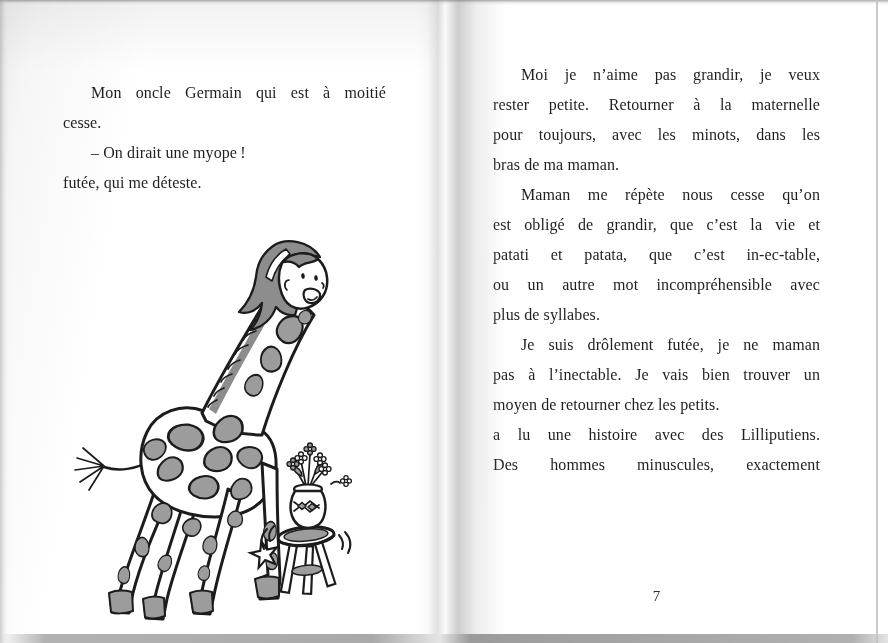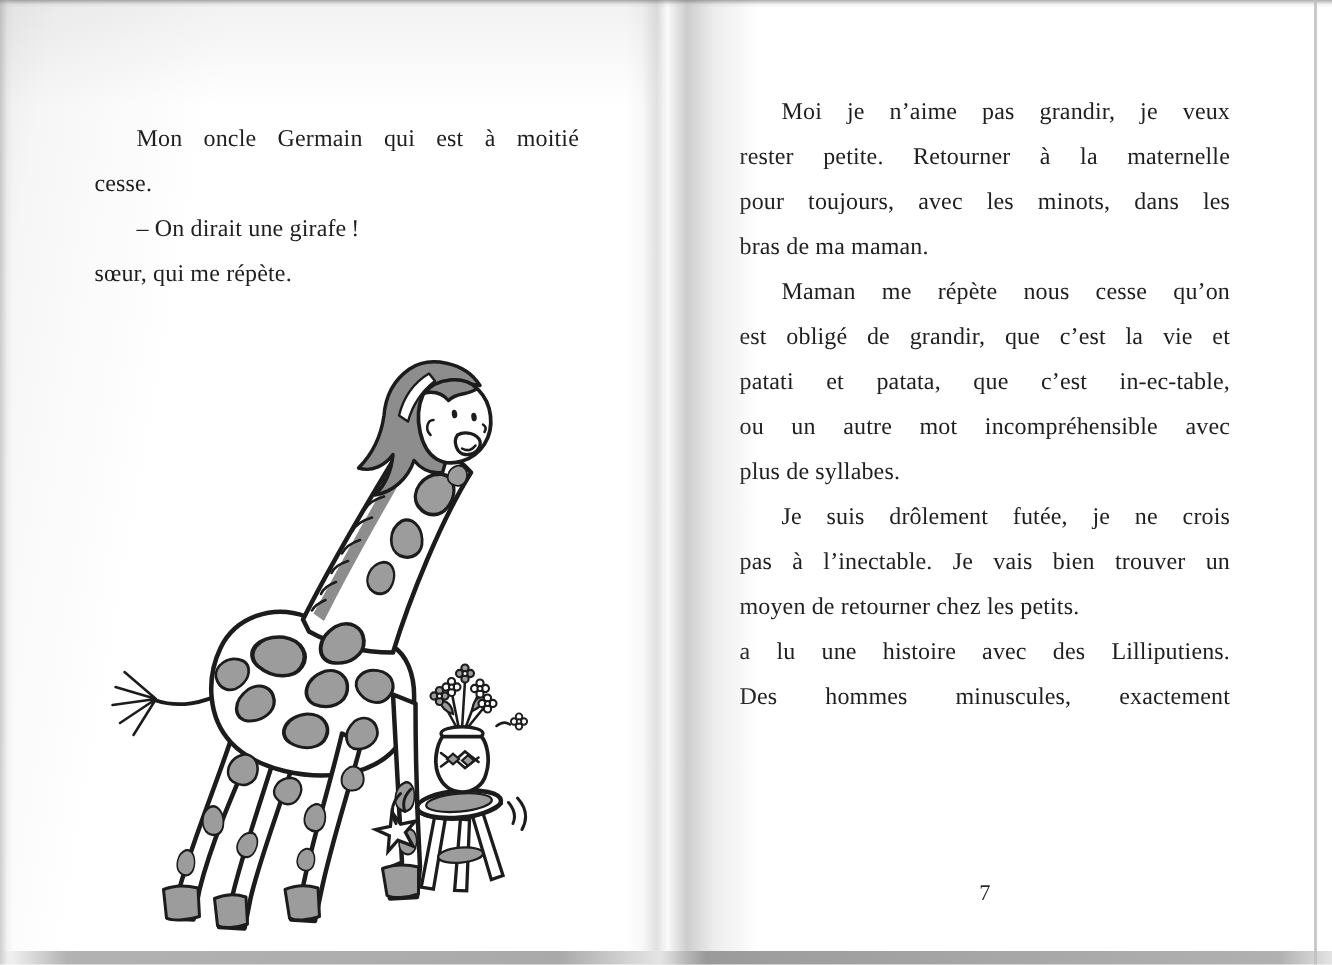--- a/index.html
+++ b/index.html
@@ -88,24 +88,24 @@
 
   <div class="page page-left"></div>
   <div class="page page-right"></div>
 
   <div class="textblock textblock-left">
       <div class="para">
         <div class="tl first">Mon oncle Germain qui est à moitié</div>
         <div class="tl end">cesse.</div>
       </div>
       <div class="para">
-        <div class="tl first end">– On dirait une girafe !</div>
-      </div>
-      <div class="para">
-        <div class="tl end">sœur, qui me répète.</div>
+        <div class="tl first end">– On dirait une myope !</div>
+      </div>
+      <div class="para">
+        <div class="tl end">futée, qui me déteste.</div>
       </div>
     </div>
 
   <svg class="illustration" width="345" height="400" viewBox="0 0 345 400" xmlns="http://www.w3.org/2000/svg">
     <defs>
       <path id="blob" d="M0,-11 C8,-12 13,-5 11,3 C9,11 0,14 -8,9 C-15,4 -12,-8 0,-11 Z"></path>
       <g id="bl">
         <circle r="2.4" cx="0" cy="-3.6"></circle>
           <circle r="2.4" cx="3.6" cy="0"></circle>
         <circle r="2.4" cx="0" cy="3.6"></circle>
@@ -212,21 +212,21 @@
         <div class="tl end">bras de ma maman.</div>
       </div>
       <div class="para">
         <div class="tl first">Maman me répète nous cesse qu’on</div>
         <div class="tl">est obligé de grandir, que c’est la vie et</div>
         <div class="tl">patati et patata, que c’est in-ec-table,</div>
         <div class="tl">ou un autre mot incompréhensible avec</div>
         <div class="tl end">plus de syllabes.</div>
       </div>
       <div class="para">
-        <div class="tl first">Je suis drôlement futée, je ne crois</div>
+        <div class="tl first">Je suis drôlement futée, je ne maman</div>
         <div class="tl">pas à l’inectable. Je vais bien trouver un</div>
         <div class="tl end">moyen de retourner chez les petits.</div>
       </div>
       <div class="para">
         <div class="tl">a lu une histoire avec des Lilliputiens.</div>
         <div class="tl">Des hommes minuscules, exactement</div>
       </div>
     </div>
 
   <div class="page-number">7</div>

